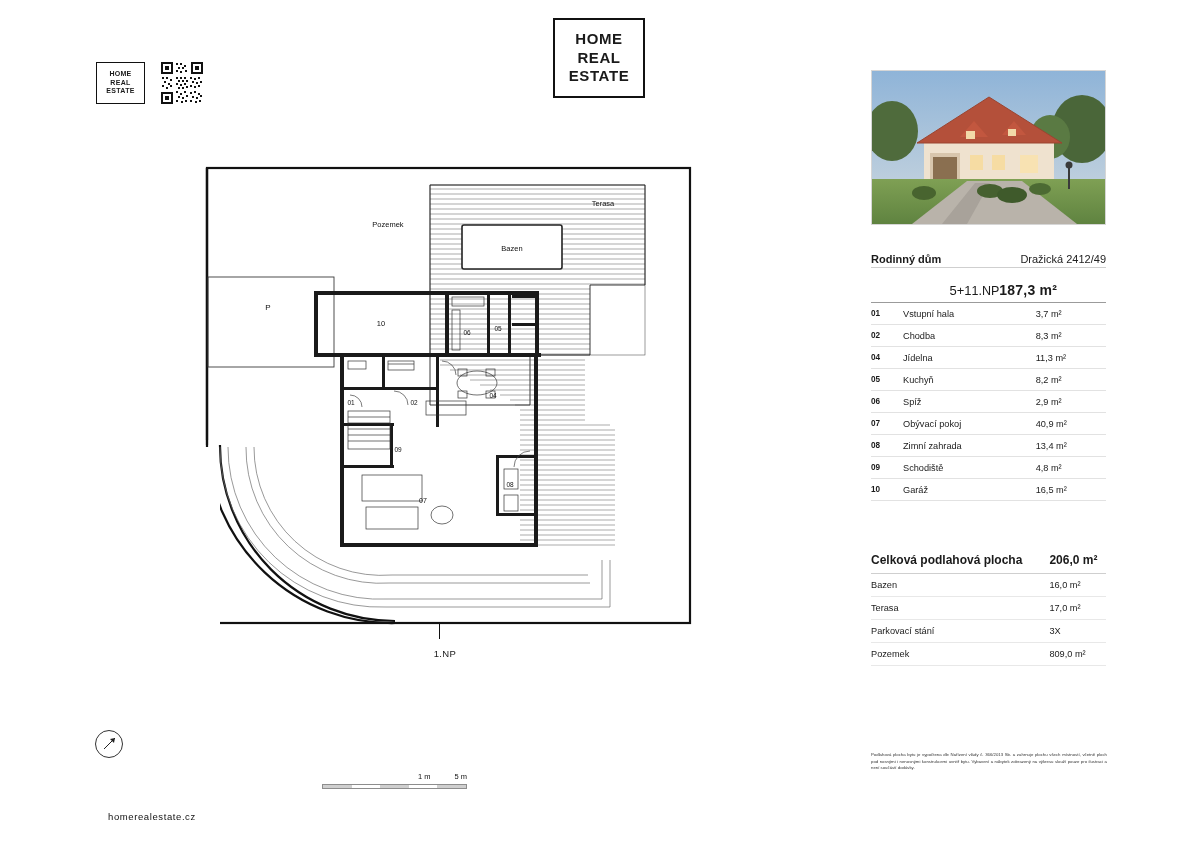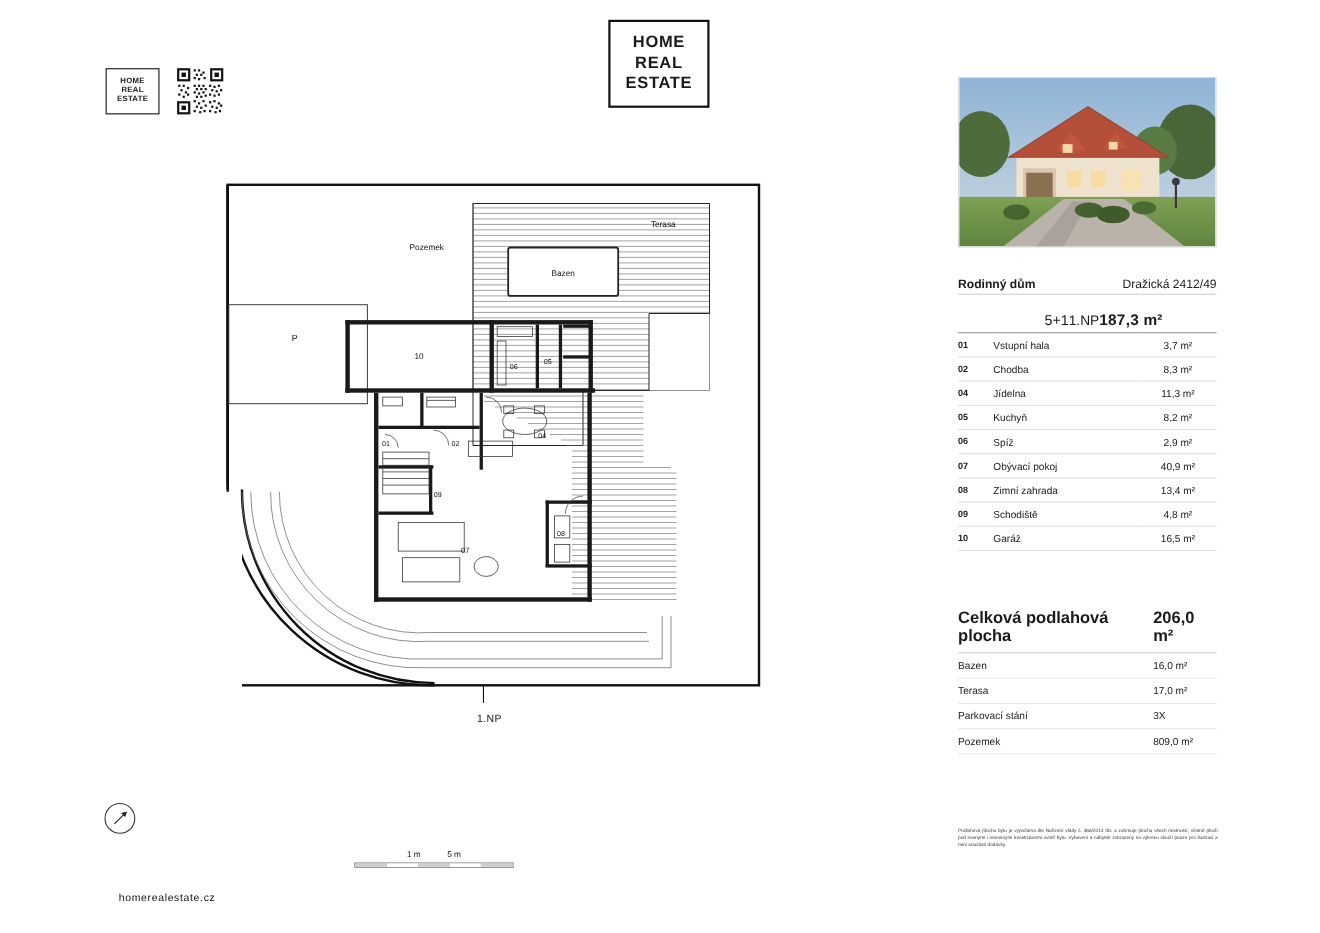--- a/index.html
+++ b/index.html
@@ -70,52 +70,52 @@
     position:absolute; left:871px; top:302px; width:235px;
     border-collapse:collapse;
     font-size:9.2px;
   }
   table.rooms td{
     padding:5.5px 0 5.5px 0;
     border-bottom:1px solid #e2e2e2;
     vertical-align:middle;
   }
   table.rooms td.num{ width:32px; font-weight:700; font-size:8.2px; }
-  table.rooms td.val{ text-align:center; }
+  table.rooms td.val{ text-align:left; }
   table.rooms tr:first-child td{ border-top:1px solid #9b9b9b; }
 
   table.totals{
     position:absolute; left:871px; top:547px; width:235px;
     border-collapse:collapse;
     font-size:9.2px;
   }
   table.totals td{ padding:6px 0; border-bottom:1px solid #e8e8e8; }
   table.totals td.val{ text-align:left; }
-  table.totals tr.total td{ font-weight:700; font-size:15px; border-bottom:1px solid #cfcfcf; }
+  table.totals tr.total td{ font-weight:700; font-size:12px; border-bottom:1px solid #cfcfcf; }
 
   .disclaimer{
     position:absolute; left:871px; top:752px; width:236px;
     font-size:4.3px; line-height:1.55; color:#333; text-align:justify;
   }
 
   
   .compass{
     position:absolute; left:95px; top:730px; width:28px; height:28px;
     border:1px solid #333; border-radius:50%;
   }
   .compass svg{ display:block; }
   .site{
     position:absolute; left:94px; top:811px;
     font-size:9.5px; letter-spacing:.6px; color:#111;margin-left:14px;
   }
 
   .scalebar{ position:absolute; left:322px; top:772px; width:145px; }
   .scalebar .bar{ display:flex; height:5px; border:1px solid #8d8d8d; }
   .scalebar .bar div{ flex:1; }
-  .scalebar .labels{ display:flex; justify-content:center; font-size:7.5px; margin-bottom:3px; color:#111;gap:24px;}
+  .scalebar .labels{ display:flex; justify-content:flex-end; font-size:7.5px; margin-bottom:3px; color:#111;gap:24px;}
 
   .plan-caption{
     position:absolute; left:0; top:648px; width:890px; text-align:center;
     font-size:9.5px; letter-spacing:.4px;
   }
   .plan-caption-tick{
     position:absolute; left:439px; top:622px; width:1px; height:17px; background:#111;
   }
 
   

